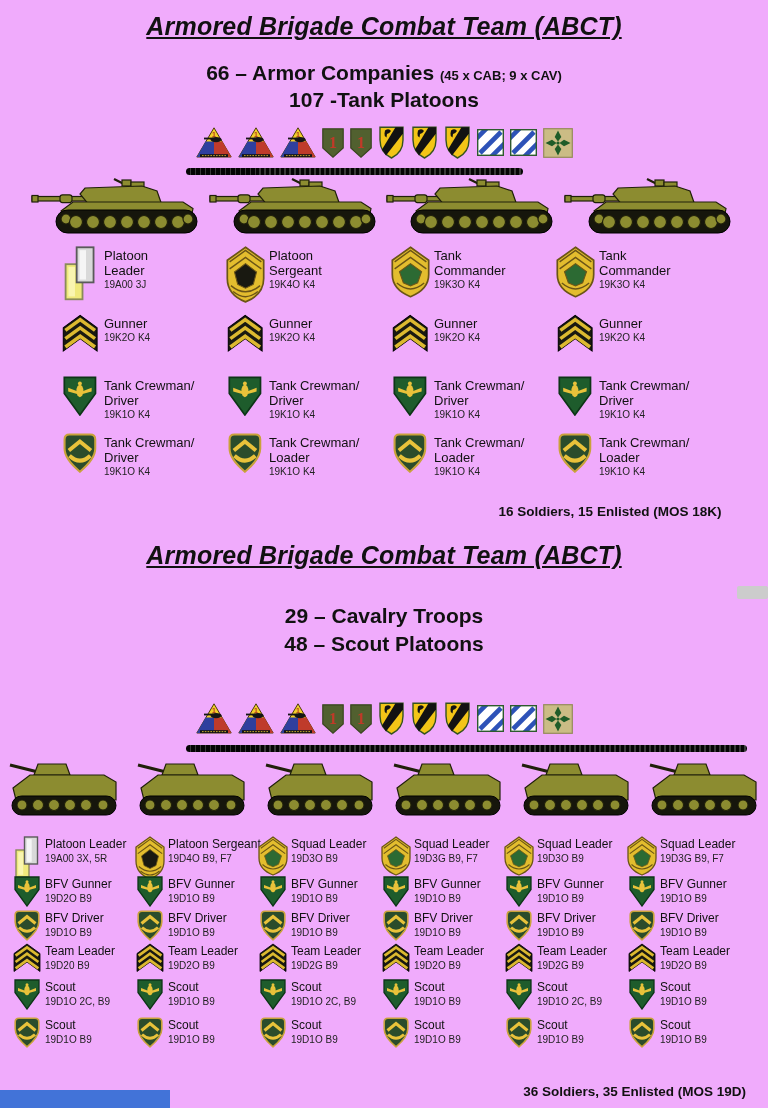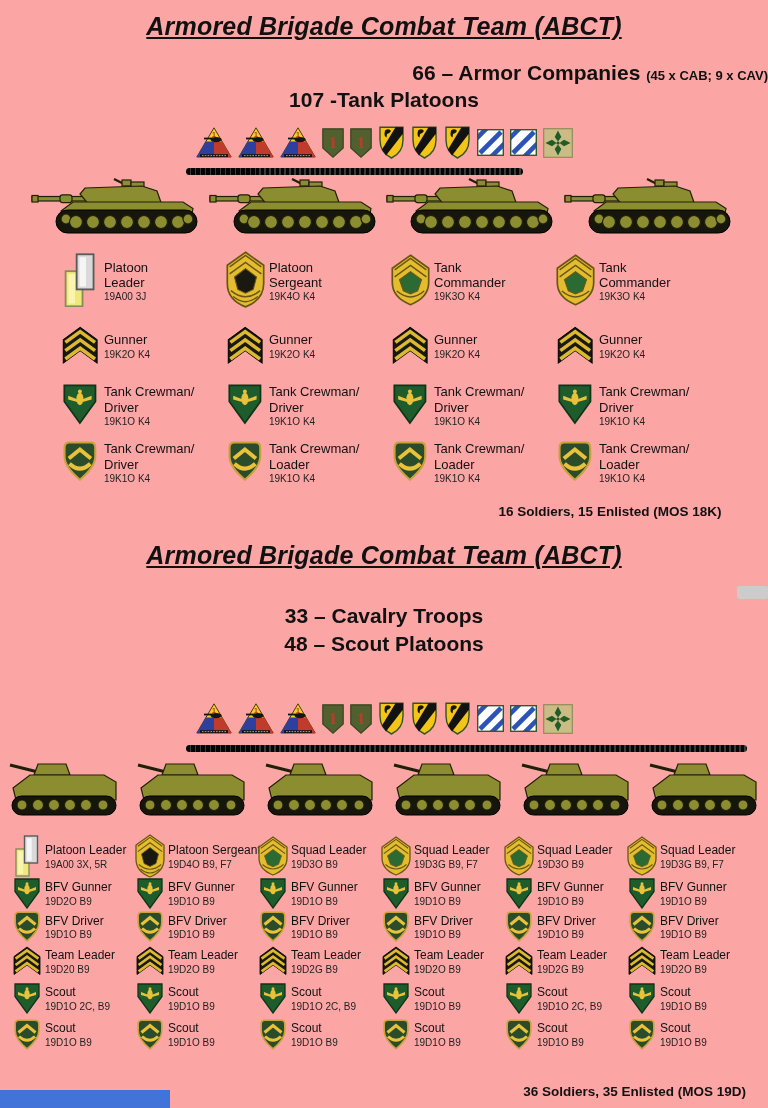--- a/index.html
+++ b/index.html
@@ -1,45 +1,45 @@
 <!DOCTYPE html>
 <html><head>
 <meta charset="utf-8">
 <style>
   html,body{margin:0;padding:0;background:#fff;}
-  #page{position:relative;width:768px;height:1108px;background:#fca5a5;overflow:hidden;
+  #page{position:relative;width:768px;height:1108px;background:#f0abfc;overflow:hidden;
         font-family:"Liberation Sans",sans-serif;color:#111;}
   .abs{position:absolute;}
   .center{left:0;right:0;text-align:center;}
   .title{top:12px;font-size:25px;font-weight:bold;font-style:italic;
          text-decoration:underline;letter-spacing:.2px;}
   .title2{top:541px;}
   .subline{font-size:21px;font-weight:bold;}
-  .sub1{top:61px;text-align:right;}
+  .sub1{top:61px;}
   .sub1 .note{font-size:13px;font-weight:bold;}
   .sub2{top:88px;}
   .s2line1{top:604px;}
   .s2line2{top:632px;}
   .patch-row{display:flex;justify-content:center;align-items:center;gap:6px;}
   .patch-row-1{top:126px;left:0;right:0;}
   .patch-row-2{top:702px;left:0;right:0;}
   .patch{display:inline-flex;}
   .bead-bar{height:7px;border-radius:3.5px;
     background:repeating-linear-gradient(90deg,#050505 0 3.5px,#3a3a3a 3.5px 5px);}
   .bar-1{top:168px;left:186px;width:337px;}
   .bar-2{top:745px;left:186px;width:561px;}
   .veh-row{display:flex;justify-content:space-between;align-items:flex-start;}
   .veh-row-1{top:175px;left:30px;right:30px;}
   .veh-row-2{top:756px;left:4px;right:4px;}
   .veh{display:inline-flex;}
   .crew-grid{display:grid;}
   #grid-0{top:246px;left:56px;grid-template-columns:repeat(4,165px);}
   #grid-1{top:836px;left:12px;grid-template-columns:repeat(6,123px);}
   .crew-col{display:flex;flex-direction:column;}
-  .cell{display:flex;align-items:center;}
+  .cell{display:flex;align-items:flex-start;}
   .icon{display:flex;justify-content:center;flex:0 0 auto;}
   #grid-0 .icon{width:48px;}
   #grid-1 .icon{width:30px;margin-right:3px;}
   .txt{display:flex;flex-direction:column;margin-top:2px;}
   .role{white-space:pre;line-height:1.16;}
   #grid-0 .role{font-size:13px;}
   #grid-1 .role{font-size:12px;}
   .code{font-size:10px;color:#222;margin-top:1px;white-space:pre;}
   .footer{font-weight:bold;font-size:13.5px;}
   .footer-1{top:504px;left:460px;width:300px;text-align:center;}
@@ -541,21 +541,21 @@
               <span class="code">19K1O K4</span>
             </span>
           </div>
         </div>
       </div>
     <div class="abs footer footer-1">16 Soldiers, 15 Enlisted (MOS 18K)</div>
   </section>
 
   <section>
     <div class="abs center title title2">Armored Brigade Combat Team (ABCT)</div>
-    <div class="abs center subline s2line1">33 – Cavalry Troops</div>
+    <div class="abs center subline s2line1">29 – Cavalry Troops</div>
     <div class="abs center subline s2line2">48 – Scout Platoons</div>
     <div class="abs patch-row patch-row-2" id="patches-1">
         <span class="patch">
           <svg width="36" height="31" viewBox="0 0 36 31" xmlns="http://www.w3.org/2000/svg">
             <polygon points="18,0.8 35.2,30 0.8,30" fill="#f2cf2a" stroke="#4a3a08" stroke-width="1"></polygon>
    <polygon points="9.6,14.5 18,14.5 18,30 0.8,30" fill="#2f3f9e"></polygon>
    <polygon points="18,14.5 26.4,14.5 35.2,30 18,30" fill="#bf3b2b"></polygon>
    <text x="18" y="10" font-size="7" font-weight="bold" fill="#b03a20" text-anchor="middle" font-family="Liberation Sans,sans-serif">1</text>
    <rect x="8" y="10.6" width="9" height="1.8" fill="#151515"></rect>
    <ellipse cx="20" cy="12.6" rx="5.5" ry="2.6" fill="#151515"></ellipse>

